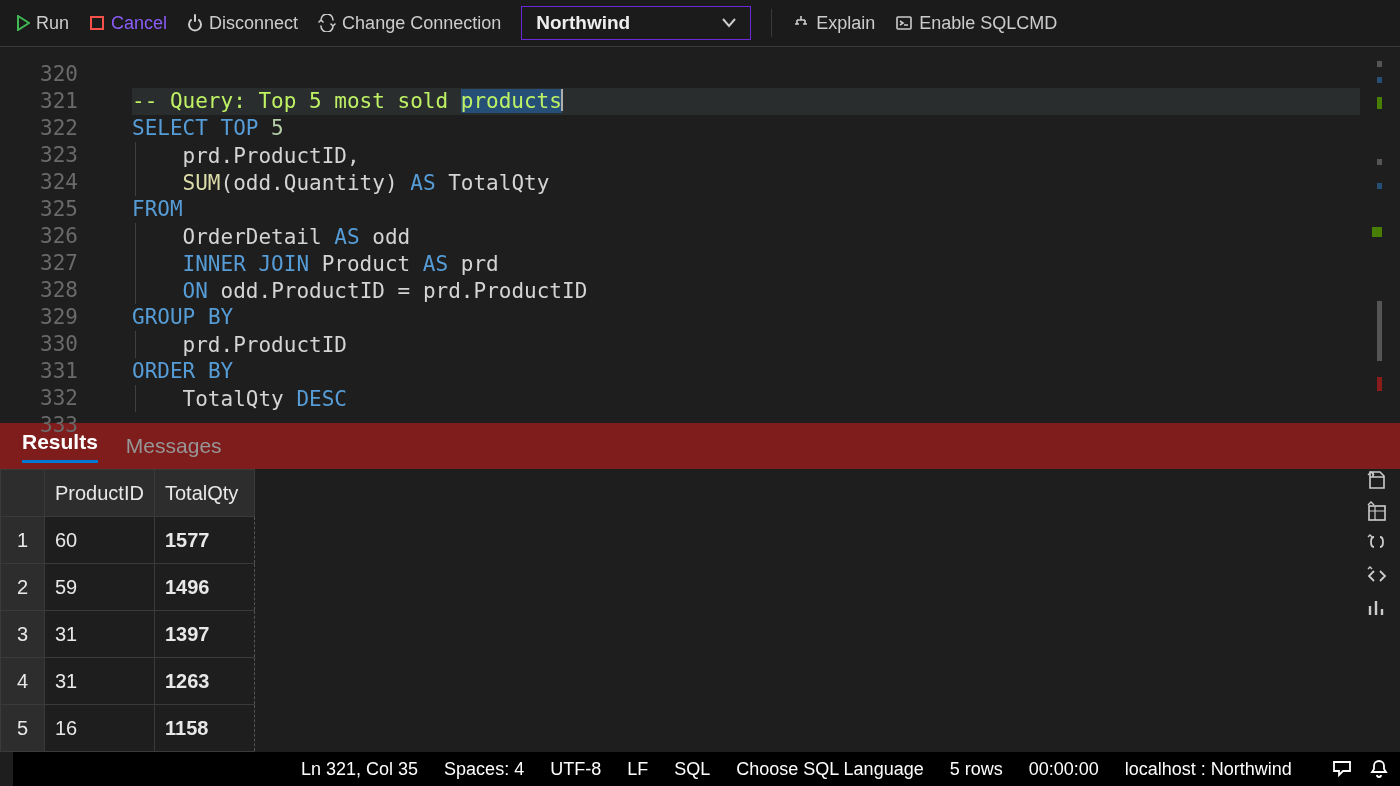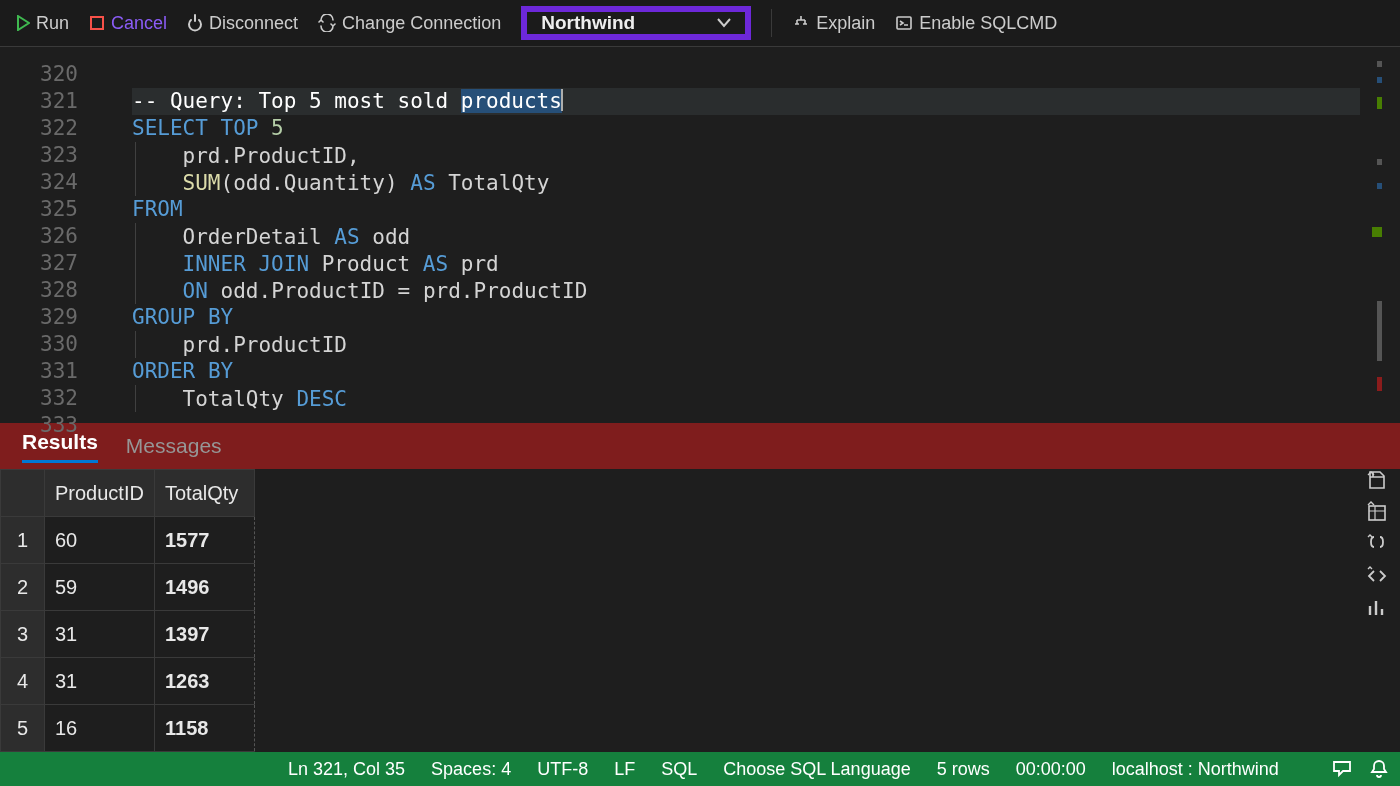--- a/index.html
+++ b/index.html
@@ -22,21 +22,21 @@
     gap: 20px;
     font-size: 18px;
     color: #cccccc;
     background: #1b1b1b;
   }
   .tb-btn { display: flex; align-items: center; gap: 6px; cursor: pointer; }
   .tb-btn svg { flex: none; }
   .db-select {
     display: flex; align-items: center; justify-content: space-between;
     width: 230px; height: 34px;
-    border: 6px solid #6d28d9;
+    border: 1px solid #6d28d9;
     padding: 0 14px;
     font-size: 19px; font-weight: 600; color: #eeeeee;
     cursor: pointer;
   }
   .tb-sep { width: 1px; height: 28px; background: #3a3a3a; }
   
   .ic-green { stroke: #3fb950; }
   .ic-red   { stroke: #f85149; }
   .ic-grey  { stroke: #cccccc; }
 
@@ -69,21 +69,21 @@
     display: inline-block;
     width: 2px; height: 22px;
     background: #aeafad;
     vertical-align: -3px;
     margin-left: -1px;
   }
   .sel { background: #264f78; }
   .tok-kw   { color: #569cd6; }
   .tok-num  { color: #b5cea8; }
   .tok-fn   { color: #dcdcaa; }
-  .tok-cmt  { color: #ffffff; }
+  .tok-cmt  { color: #bef264; }
   .tok-txt  { color: #d4d4d4; }
   .tok-op   { color: #d4d4d4; }
 
   .minimap {
     width: 22px;
     margin-right: 18px;
     position: relative;
   }
   .mm-blk { position: absolute; right: 0; width: 5px; background: #555; }
   .mm-green { background: #487e02; }
@@ -143,27 +143,28 @@
     display: flex;
     flex-direction: column;
     align-items: center;
     gap: 10px;
   }
   .side-icons svg { cursor: pointer; }
 
   
   .statusbar {
     height: 34px;
-    background: #15803d;
+    background: #000000;
     color: #ffffff;
     display: flex;
     align-items: center;
     font-size: 18px;
     padding: 0 12px;
     gap: 26px;
+    margin-left: 13px;
   }
   .statusbar .spacer-left { width: 250px; }
   .sb-item { cursor: pointer; white-space: nowrap; }
   .sb-right { margin-left: auto; display: flex; align-items: center; gap: 18px; }
   .sb-icon { display:flex; align-items:center; }
 </style>
 </head>
 <body>
 
 <div class="toolbar">

